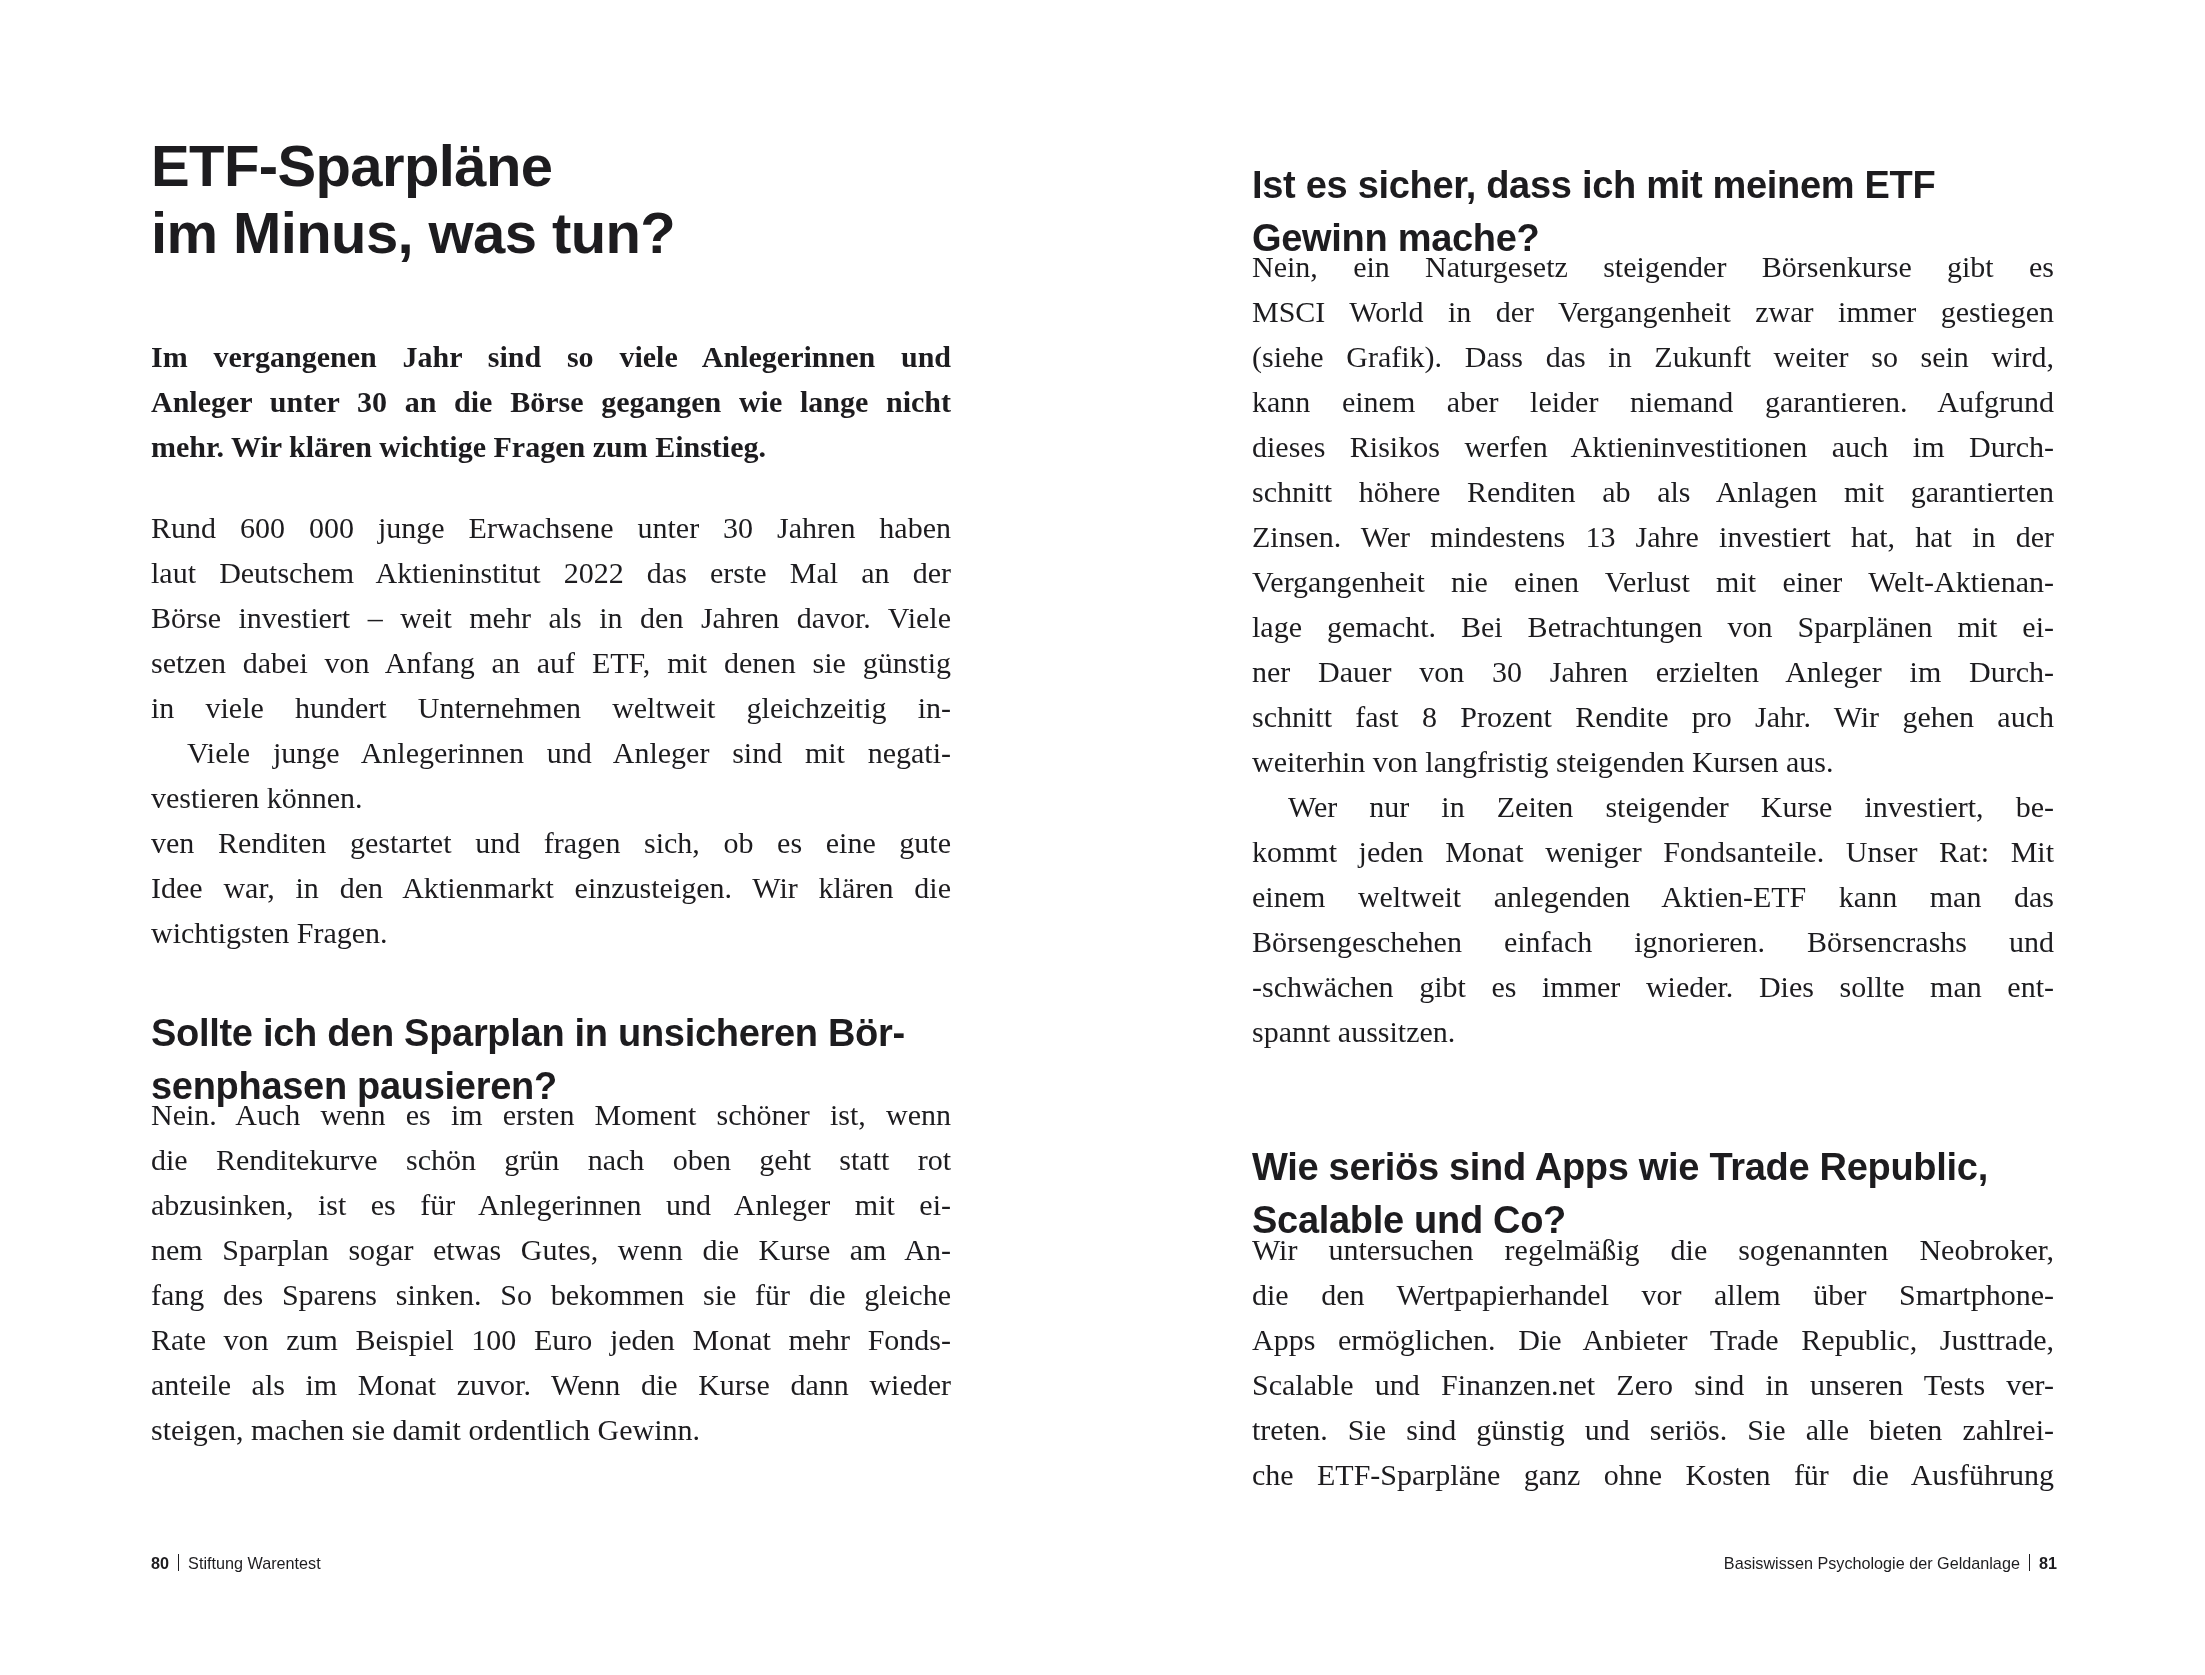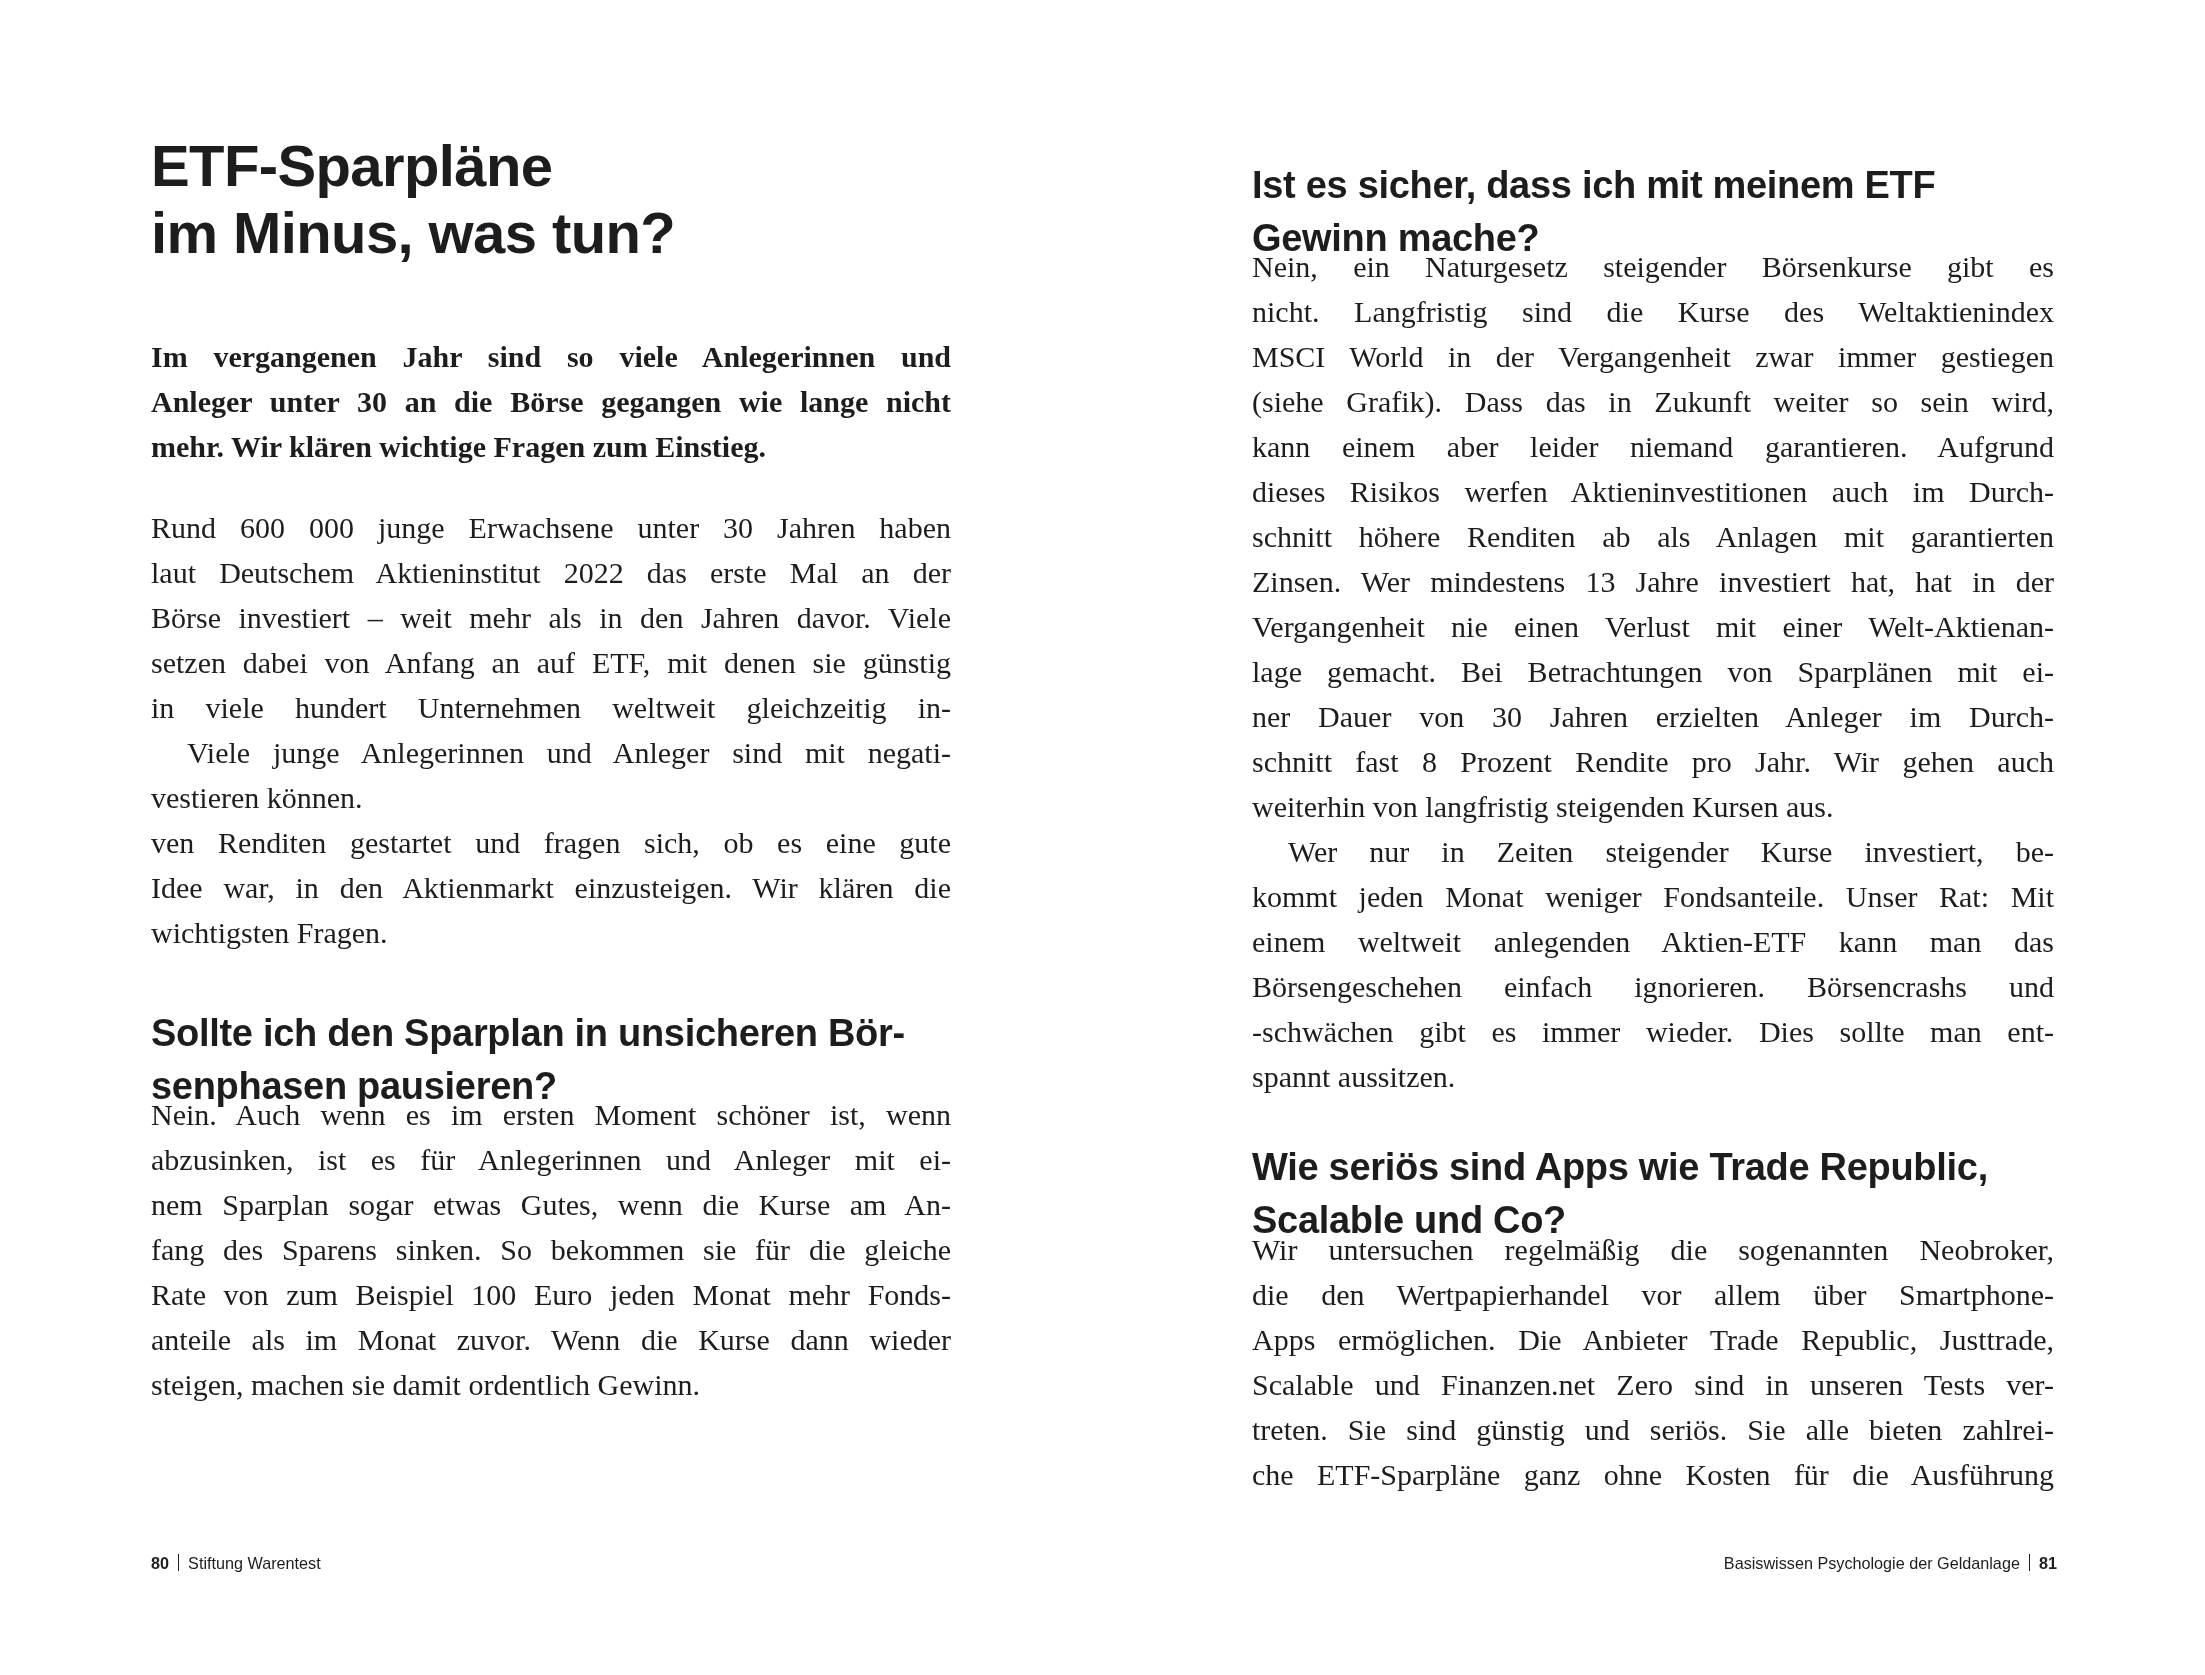--- a/index.html
+++ b/index.html
@@ -76,20 +76,21 @@
         <span class="line last" style="white-space: normal; overflow: hidden;">wichtigsten Fragen.</span>
       </div>
 
     <div class="block heading" style="top:1003px">
         <span class="line" style="white-space: normal; overflow: hidden;">Sollte ich den Sparplan in unsicheren Bör-</span>
         <span class="line" style="white-space: normal; overflow: hidden;">senphasen pausieren?</span>
       </div>
 
     <div class="block serif" style="top:1092px">
         <span class="line" style="white-space: normal; overflow: hidden;">Nein. Auch wenn es im ersten Moment schöner ist, wenn</span>
+        <span class="line" style="white-space: normal; overflow: hidden;">die Renditekurve schön grün nach oben geht statt rot</span>
         <span class="line" style="white-space: normal; overflow: hidden;">abzusinken, ist es für Anlegerinnen und Anleger mit ei-</span>
         <span class="line" style="white-space: normal; overflow: hidden;">nem Sparplan sogar etwas Gutes, wenn die Kurse am An-</span>
         <span class="line" style="white-space: normal; overflow: hidden;">fang des Sparens sinken. So bekommen sie für die gleiche</span>
         <span class="line" style="white-space: normal; overflow: hidden;">Rate von zum Beispiel 100 Euro jeden Monat mehr Fonds-</span>
         <span class="line" style="white-space: normal; overflow: hidden;">anteile als im Monat zuvor. Wenn die Kurse dann wieder</span>
         <span class="line last" style="white-space: normal; overflow: hidden;">steigen, machen sie damit ordentlich Gewinn.</span>
       </div>
   </div>
 
   <div class="footer footer-left">
@@ -99,21 +100,20 @@
 
 <div class="page page-right">
   <div class="col col-right">
     <div class="block heading" style="top:155px">
         <span class="line" style="white-space: normal; overflow: hidden;">Ist es sicher, dass ich mit meinem ETF</span>
         <span class="line" style="white-space: normal; overflow: hidden;">Gewinn mache?</span>
       </div>
 
     <div class="block serif" style="top:244px">
         <span class="line" style="white-space: normal; overflow: hidden;">Nein, ein Naturgesetz steigender Börsenkurse gibt es</span>
-        <span class="line" style="white-space: normal; overflow: hidden;">nicht. Langfristig sind die Kurse des Weltaktienindex</span>
         <span class="line" style="white-space: normal; overflow: hidden;">MSCI World in der Vergangenheit zwar immer gestiegen</span>
         <span class="line" style="white-space: normal; overflow: hidden;">(siehe Grafik). Dass das in Zukunft weiter so sein wird,</span>
         <span class="line" style="white-space: normal; overflow: hidden;">kann einem aber leider niemand garantieren. Aufgrund</span>
         <span class="line" style="white-space: normal; overflow: hidden;">dieses Risikos werfen Aktieninvestitionen auch im Durch-</span>
         <span class="line" style="white-space: normal; overflow: hidden;">schnitt höhere Renditen ab als Anlagen mit garantierten</span>
         <span class="line" style="white-space: normal; overflow: hidden;">Zinsen. Wer mindestens 13 Jahre investiert hat, hat in der</span>
         <span class="line" style="white-space: normal; overflow: hidden;">Vergangenheit nie einen Verlust mit einer Welt-Aktienan-</span>
         <span class="line" style="white-space: normal; overflow: hidden;">lage gemacht. Bei Betrachtungen von Sparplänen mit ei-</span>
         <span class="line" style="white-space: normal; overflow: hidden;">ner Dauer von 30 Jahren erzielten Anleger im Durch-</span>
         <span class="line" style="white-space: normal; overflow: hidden;">schnitt fast 8 Prozent Rendite pro Jahr. Wir gehen auch</span>

